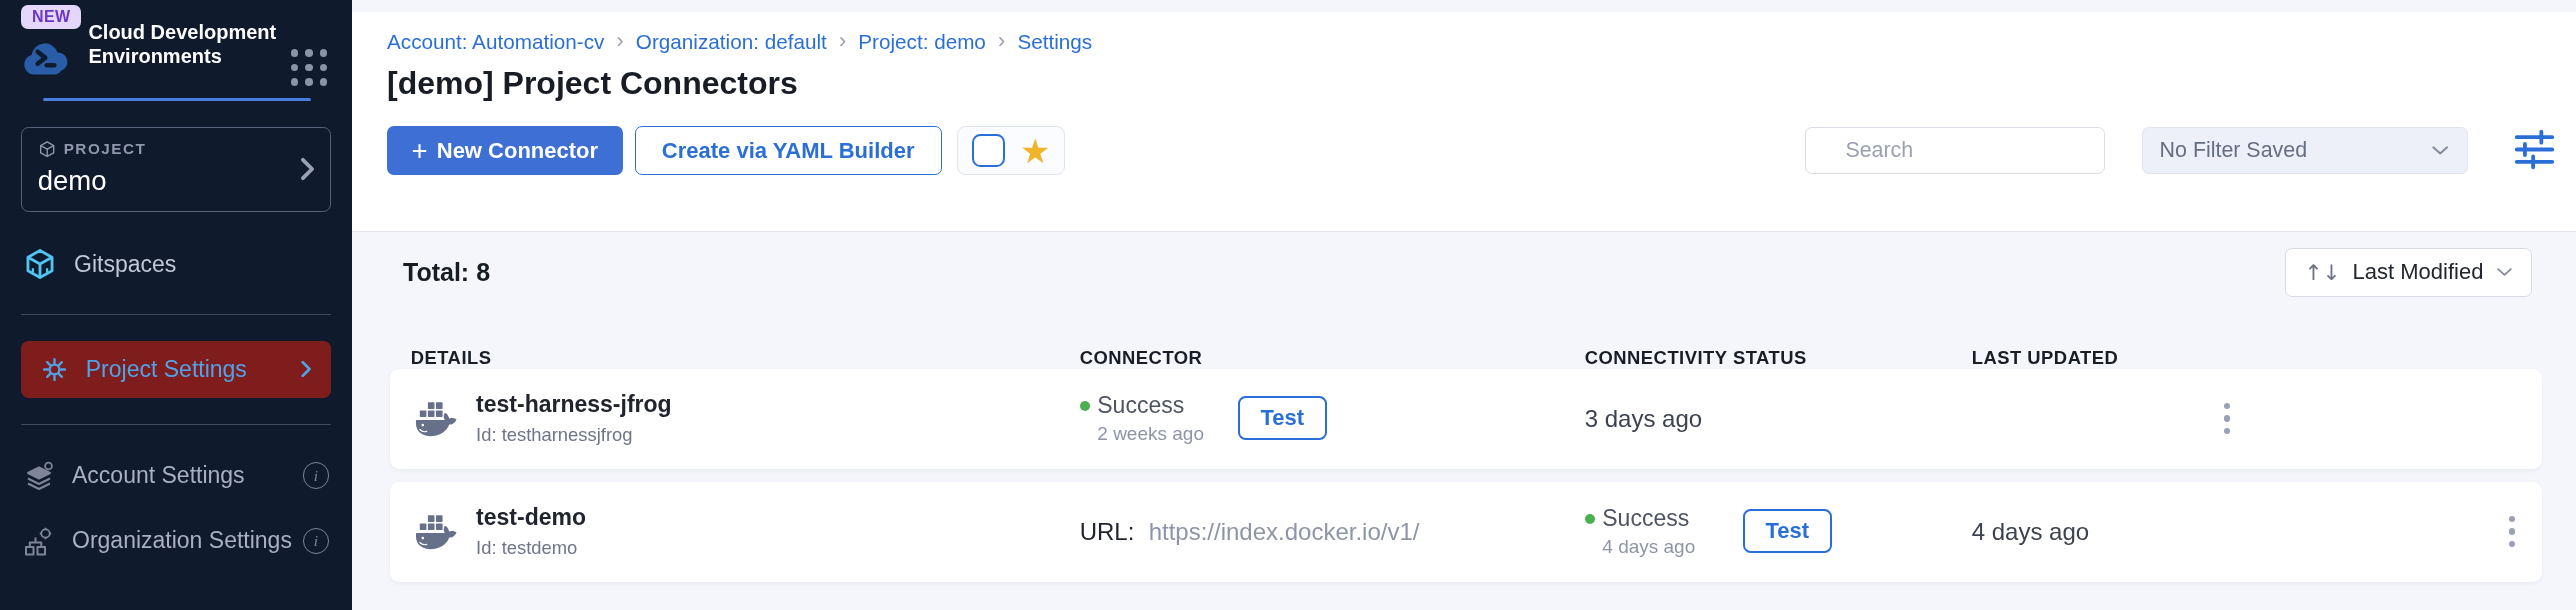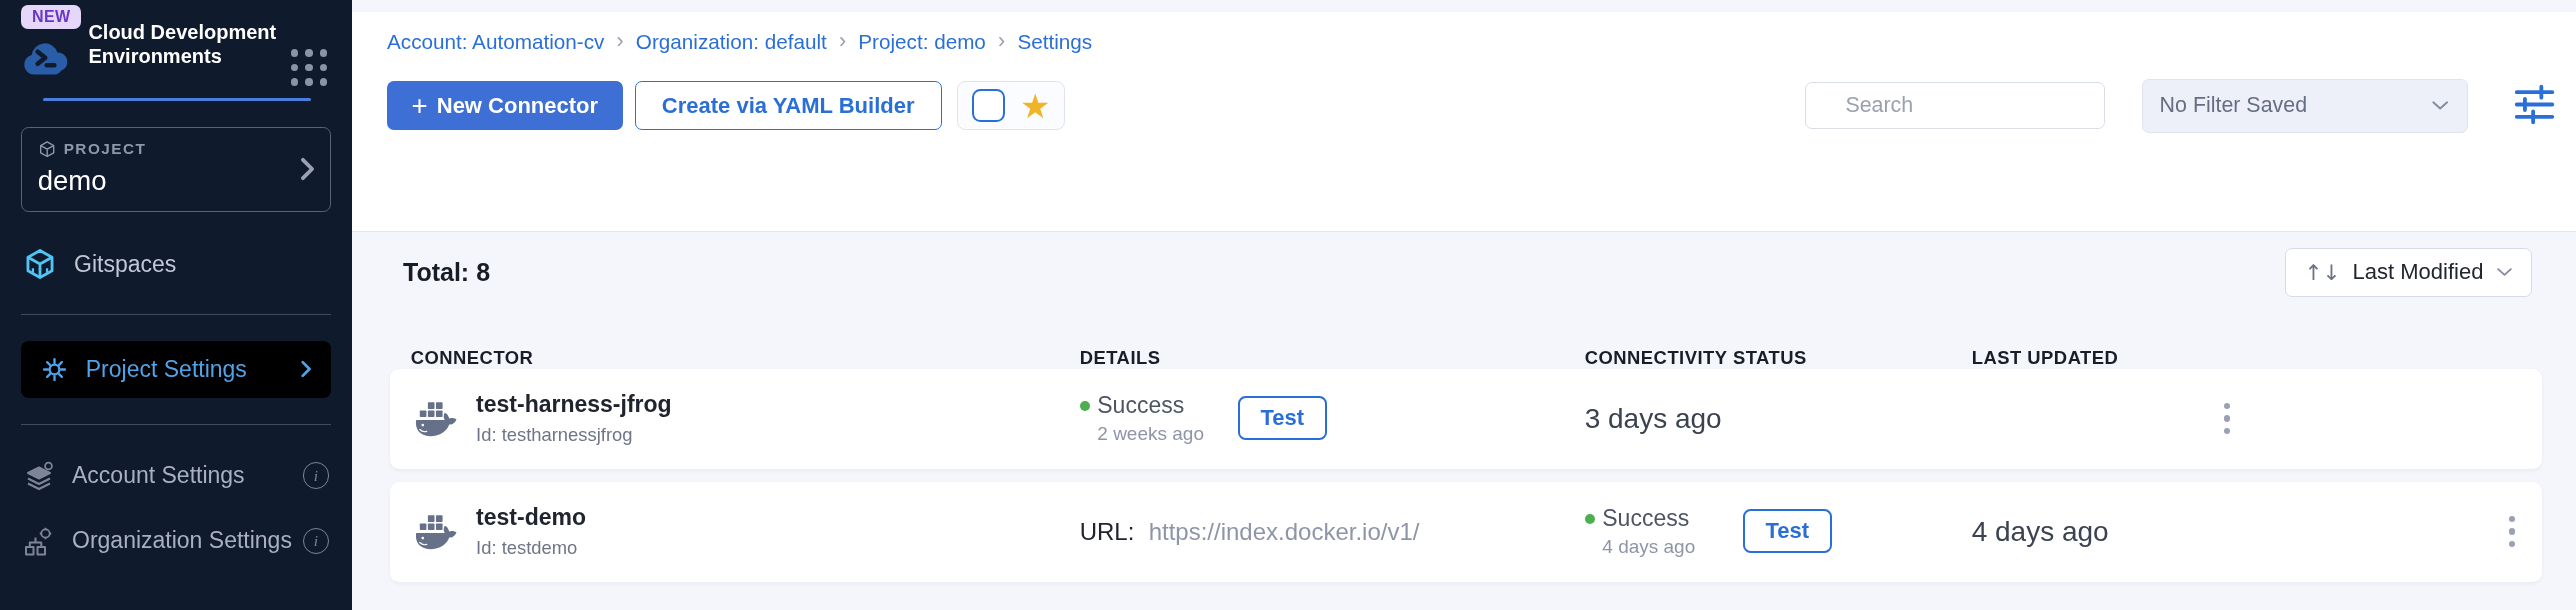--- a/index.html
+++ b/index.html
@@ -22,21 +22,21 @@
                 padding:12.2px 15.3px 13.8px;cursor:pointer;}
   .project-label-row{display:flex;align-items:center;gap:7.6px;color:#8f97ac;font-size:15.3px;
                      font-weight:700;letter-spacing:1.5px;}
   .project-name{margin-top:6.1px;color:#fff;font-size:27.5px;}
   .project-chevron{position:absolute;right:13.8px;top:50%;transform:translateY(-50%);}
 
   .nav-item{display:flex;align-items:center;padding:0 23px;height:47px;margin-top:29px;cursor:pointer;}
   .nav-item .nav-label{margin-left:17px;font-size:23px;color:#c2c8d6;}
   .side-divider{margin:26px 21.4px 0;border-top:1.5px solid #414a60;}
   .nav-item.settings .nav-label{color:#a9b0c2;}
-  .nav-item.active{margin:26px 21.4px 0;background:#000000;border-radius:7.6px;height:57px;padding:0 18.4px;align-items:center;}
+  .nav-item.active{margin:26px 21.4px 0;background:#7f1d1d;border-radius:7.6px;height:57px;padding:0 18.4px;align-items:center;}
   .nav-item.active .nav-label{color:#4fa3e8;font-weight:500;}
   .nav-item.active .nav-chevron{margin-left:auto;}
   .info-bubble{margin-left:auto;width:24.5px;height:24.5px;border:1.9px solid #7e8598;border-radius:50%;
                color:#7e8598;font-size:15.3px;display:flex;align-items:center;justify-content:center;
                font-style:italic;font-family:"Liberation Serif","DejaVu Serif",serif;}
 
   
   .main-header{position:absolute;left:352px;top:12px;right:0;height:220px;background:#fff;
                border-bottom:1.5px solid #e3e7ef;box-sizing:border-box;padding:17px 18.4px 0 35px;}
   .breadcrumb{display:flex;align-items:center;font-size:20.7px;}
@@ -54,21 +54,21 @@
   .fav-group{margin-left:15.3px;display:flex;align-items:center;gap:15.3px;border:1.5px solid #dfe3ee;
              background:#fbfcff;border-radius:8.4px;height:49px;padding:0 13.8px;box-sizing:border-box;}
   .fav-checkbox{width:29px;height:29px;border:2.7px solid #2a6fd8;border-radius:8.4px;background:#fff;cursor:pointer;}
   .fav-star{color:#f0b429;font-size:34px;line-height:1;cursor:pointer;font-family:"DejaVu Sans",sans-serif;}
 
   .search-box{margin-left:auto;display:flex;align-items:center;width:300px;height:47px;box-sizing:border-box;
               border:1.5px solid #d8dde9;border-radius:6.9px;padding:0 13.8px;background:#fff;}
   .search-box input{border:none;outline:none;flex:1;font-size:21.4px;color:#3a4050;margin-left:24px;
                     font-family:inherit;background:transparent;}
   .search-box input::placeholder{color:#9aa0b0;}
-  .filter-select{margin-left:37px;display:flex;align-items:center;width:326px;height:54px;box-sizing:border-box;
+  .filter-select{margin-left:37px;display:flex;align-items:center;width:326px;height:47px;box-sizing:border-box;
                  background:#edf0f8;border:1.5px solid #e0e4ef;border-radius:6.9px;padding:0 17px;cursor:pointer;}
   .filter-select .value{font-size:21.4px;color:#676d82;}
   .filter-select .chev{margin-left:auto;}
   .sliders-btn{margin-left:43px;background:none;border:none;cursor:pointer;padding:0;}
 
   
   .content{position:absolute;left:352px;top:220px;right:0;bottom:0;}
   .total-row{display:flex;align-items:center;margin:27.5px 44px 0 51px;}
   .total-label{font-size:25px;font-weight:700;color:#181c25;}
   .sort-btn{margin-left:auto;display:flex;align-items:center;gap:12.2px;background:#fff;
@@ -90,21 +90,21 @@
   .cell-details{font-size:24px;color:#20242e;}
   .cell-details .url-value{color:#8e95a8;margin-left:7.6px;}
   .cell-status{display:flex;align-items:center;}
   .status-block{width:158px;}
   .status-line{display:flex;align-items:center;}
   .status-dot{width:10px;height:10px;border-radius:50%;background:#4caf50;margin-right:7.6px;}
   .status-text{font-size:23px;color:#4e5464;}
   .status-time{font-size:19px;color:#8e95a8;margin:3.8px 0 0 17.6px;}
   .test-btn{background:#fff;border:2.3px solid #2a6fd8;color:#2a6fd8;border-radius:7.6px;height:44px;
             padding:0 20.7px;font-size:22px;font-weight:700;cursor:pointer;font-family:inherit;}
-  .cell-updated{font-size:28px;color:#3c4250;}
+  .cell-updated{font-size:24px;color:#3c4250;}
   .cell-menu{display:flex;justify-content:center;}
   .kebab{display:flex;flex-direction:column;gap:6.1px;cursor:pointer;padding:6.1px;}
   .kebab i{width:6.1px;height:6.1px;border-radius:50%;background:#9ba1b4;display:block;}
 </style>
 </head>
 <body>
 
 <div class="screen">
 
   <nav class="sidebar">
@@ -197,20 +197,21 @@
   <header class="main-header">
     <div class="breadcrumb">
       <a>Account: Automation-cv</a>
       <span class="crumb-sep">›</span>
       <a>Organization: default</a>
       <span class="crumb-sep">›</span>
       <a>Project: demo</a>
       <span class="crumb-sep">›</span>
       <a>Settings</a>
     </div>
+    <div class="page-title">[demo] Project Connectors</div>
 
     <div class="toolbar">
       <button class="btn-primary">
         <span class="plus">+</span>
         <span>New Connector</span>
       </button>
       <button class="btn-outline">Create via YAML Builder</button>
       <div class="fav-group">
         <div class="fav-checkbox"></div>
         <span class="fav-star">★</span>
@@ -246,22 +247,22 @@
       <div class="sort-btn">
         <span class="sort-arrows">↑↓</span>
         <span class="sort-label">Last Modified</span>
         <svg width="17" height="10.7" viewBox="0 0 24 15" fill="none" stroke="#858b9d" stroke-width="2.6" stroke-linecap="round" stroke-linejoin="round">
           <path d="M3 3 l9 8 9-8"></path>
         </svg>
       </div>
     </div>
 
     <div class="grid-cols table-head">
+      <span class="col">DETAILS</span>
       <span class="col">CONNECTOR</span>
-      <span class="col">DETAILS</span>
       <span class="col">CONNECTIVITY STATUS</span>
       <span class="col">LAST UPDATED</span>
       <span></span>
     </div>
 
     <div class="grid-cols row-card">
       <div class="cell-connector">
         <svg class="docker-icon" width="47" height="47" viewBox="0 0 64 64" fill="#667089">
           <rect x="12" y="21" width="9" height="9" rx="1"></rect>
             <rect x="23" y="21" width="9" height="9" rx="1"></rect>

